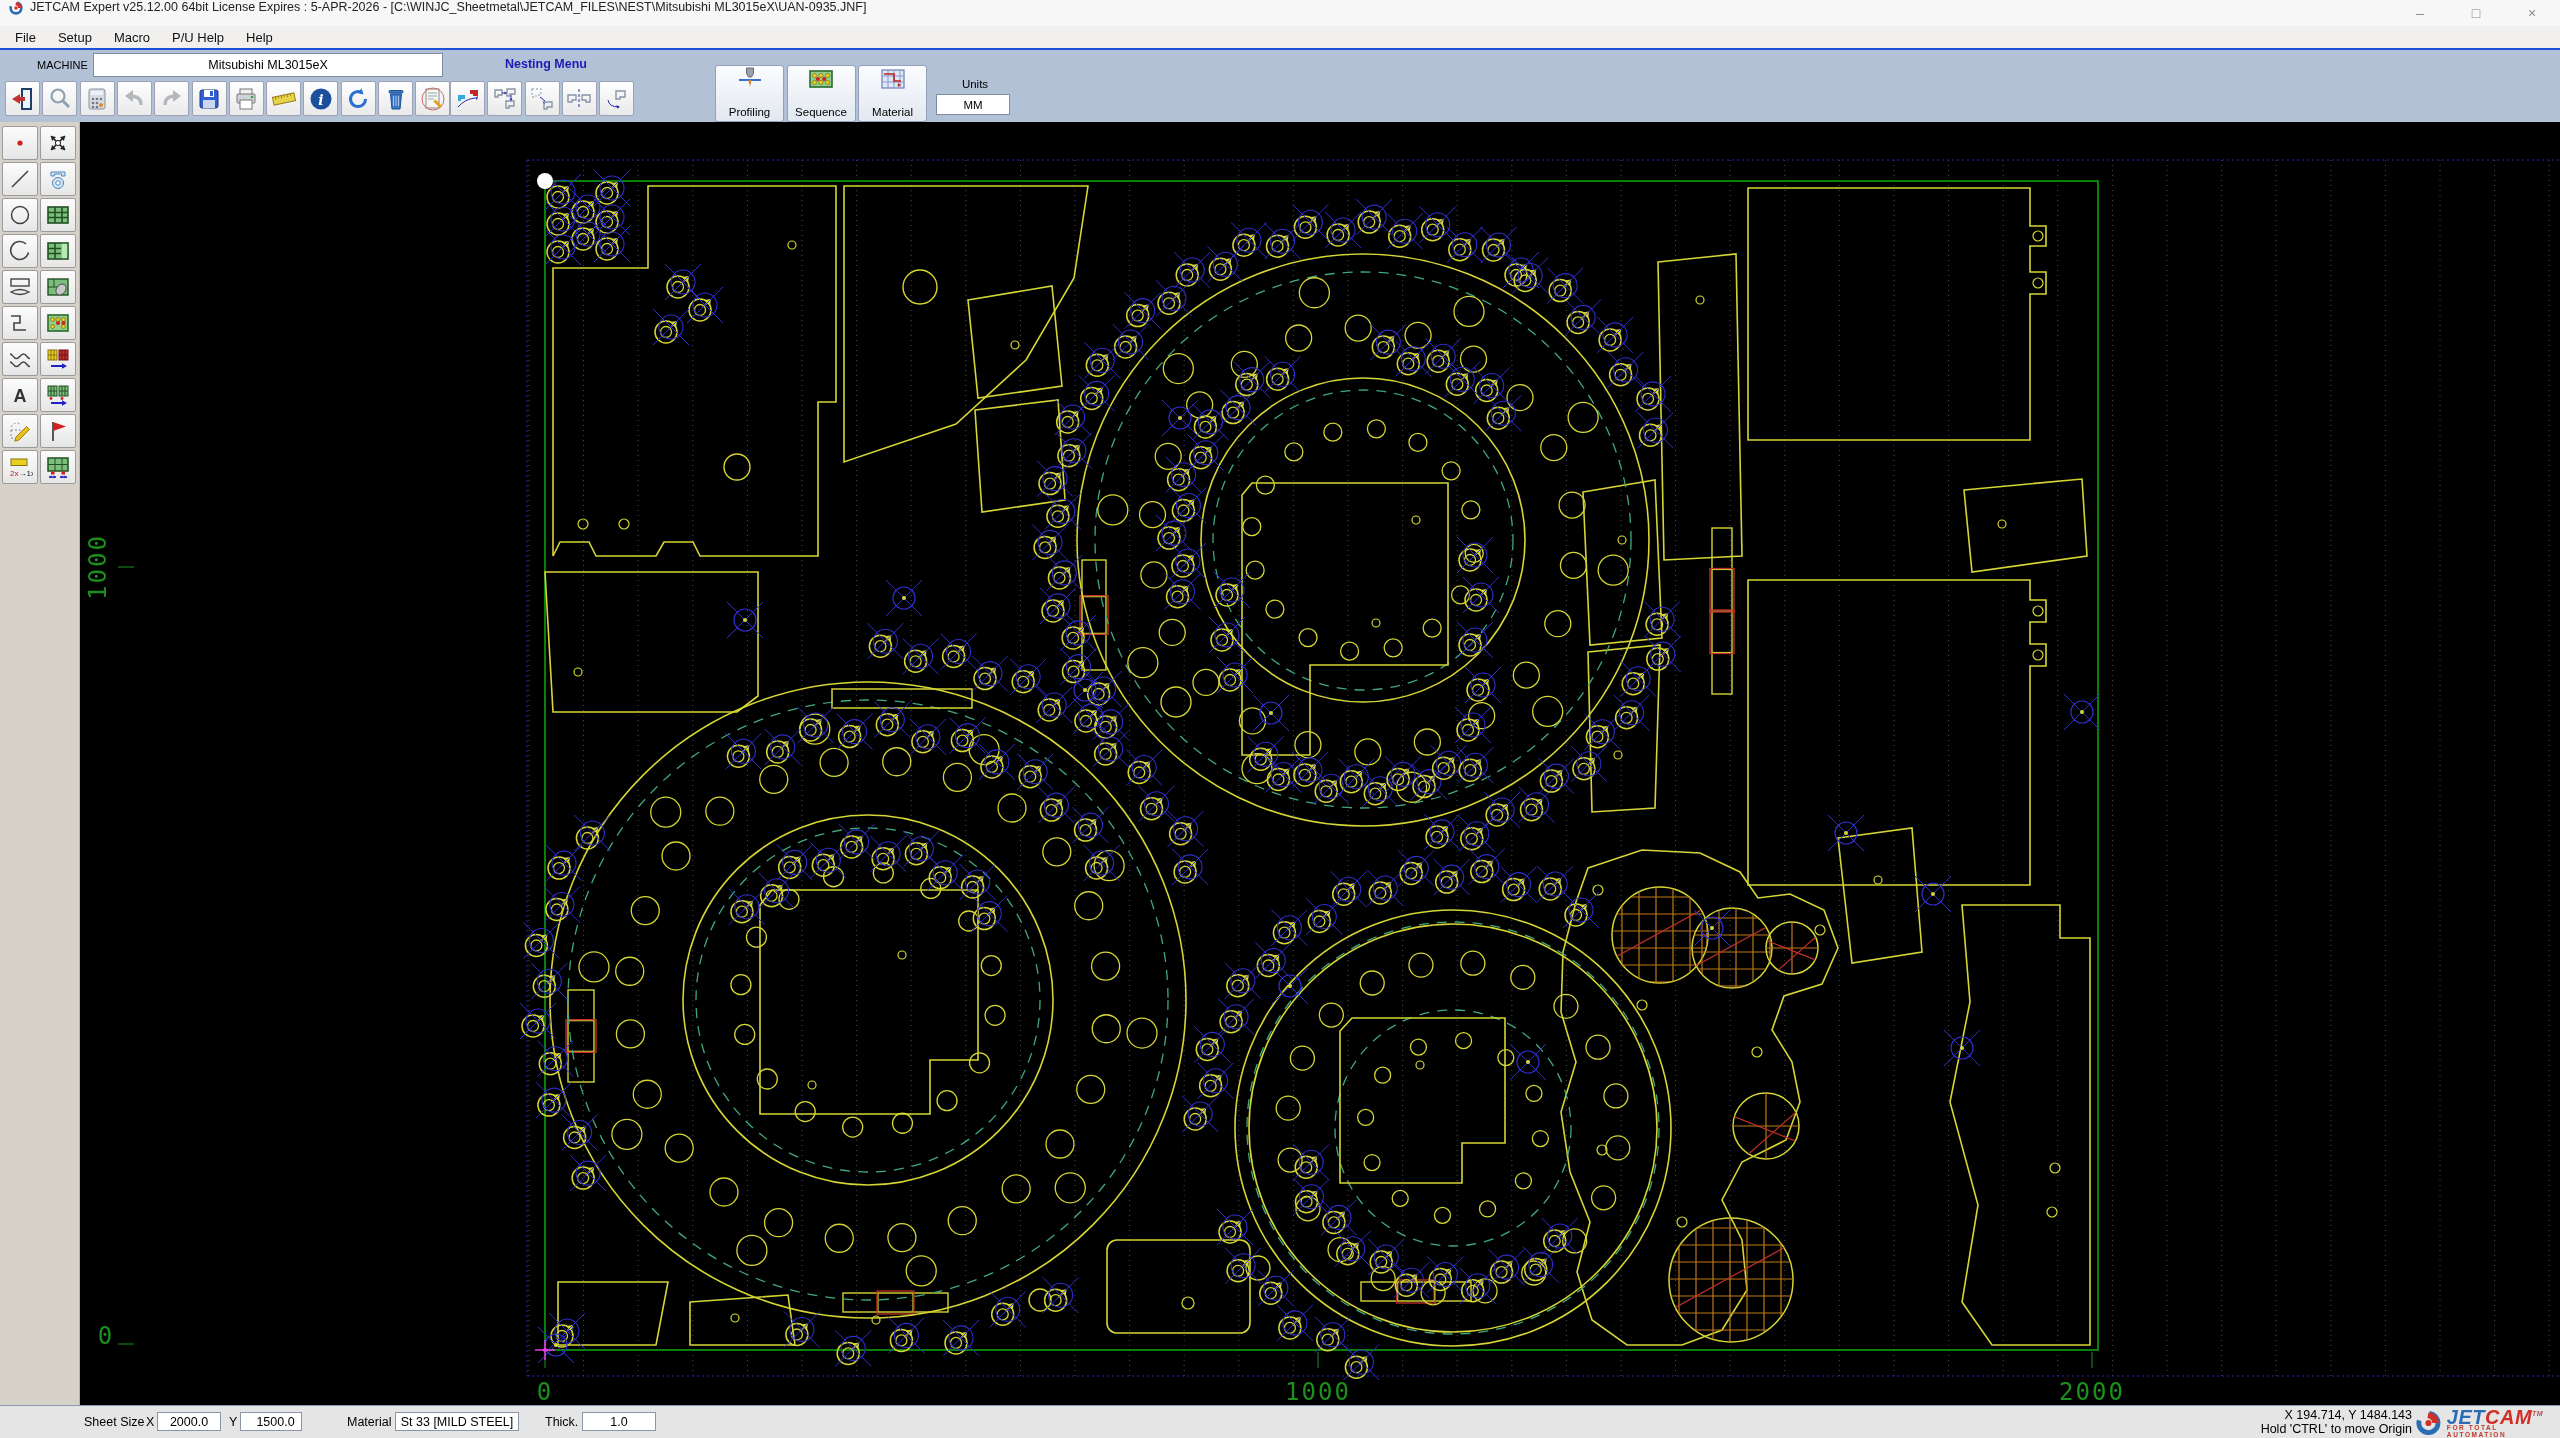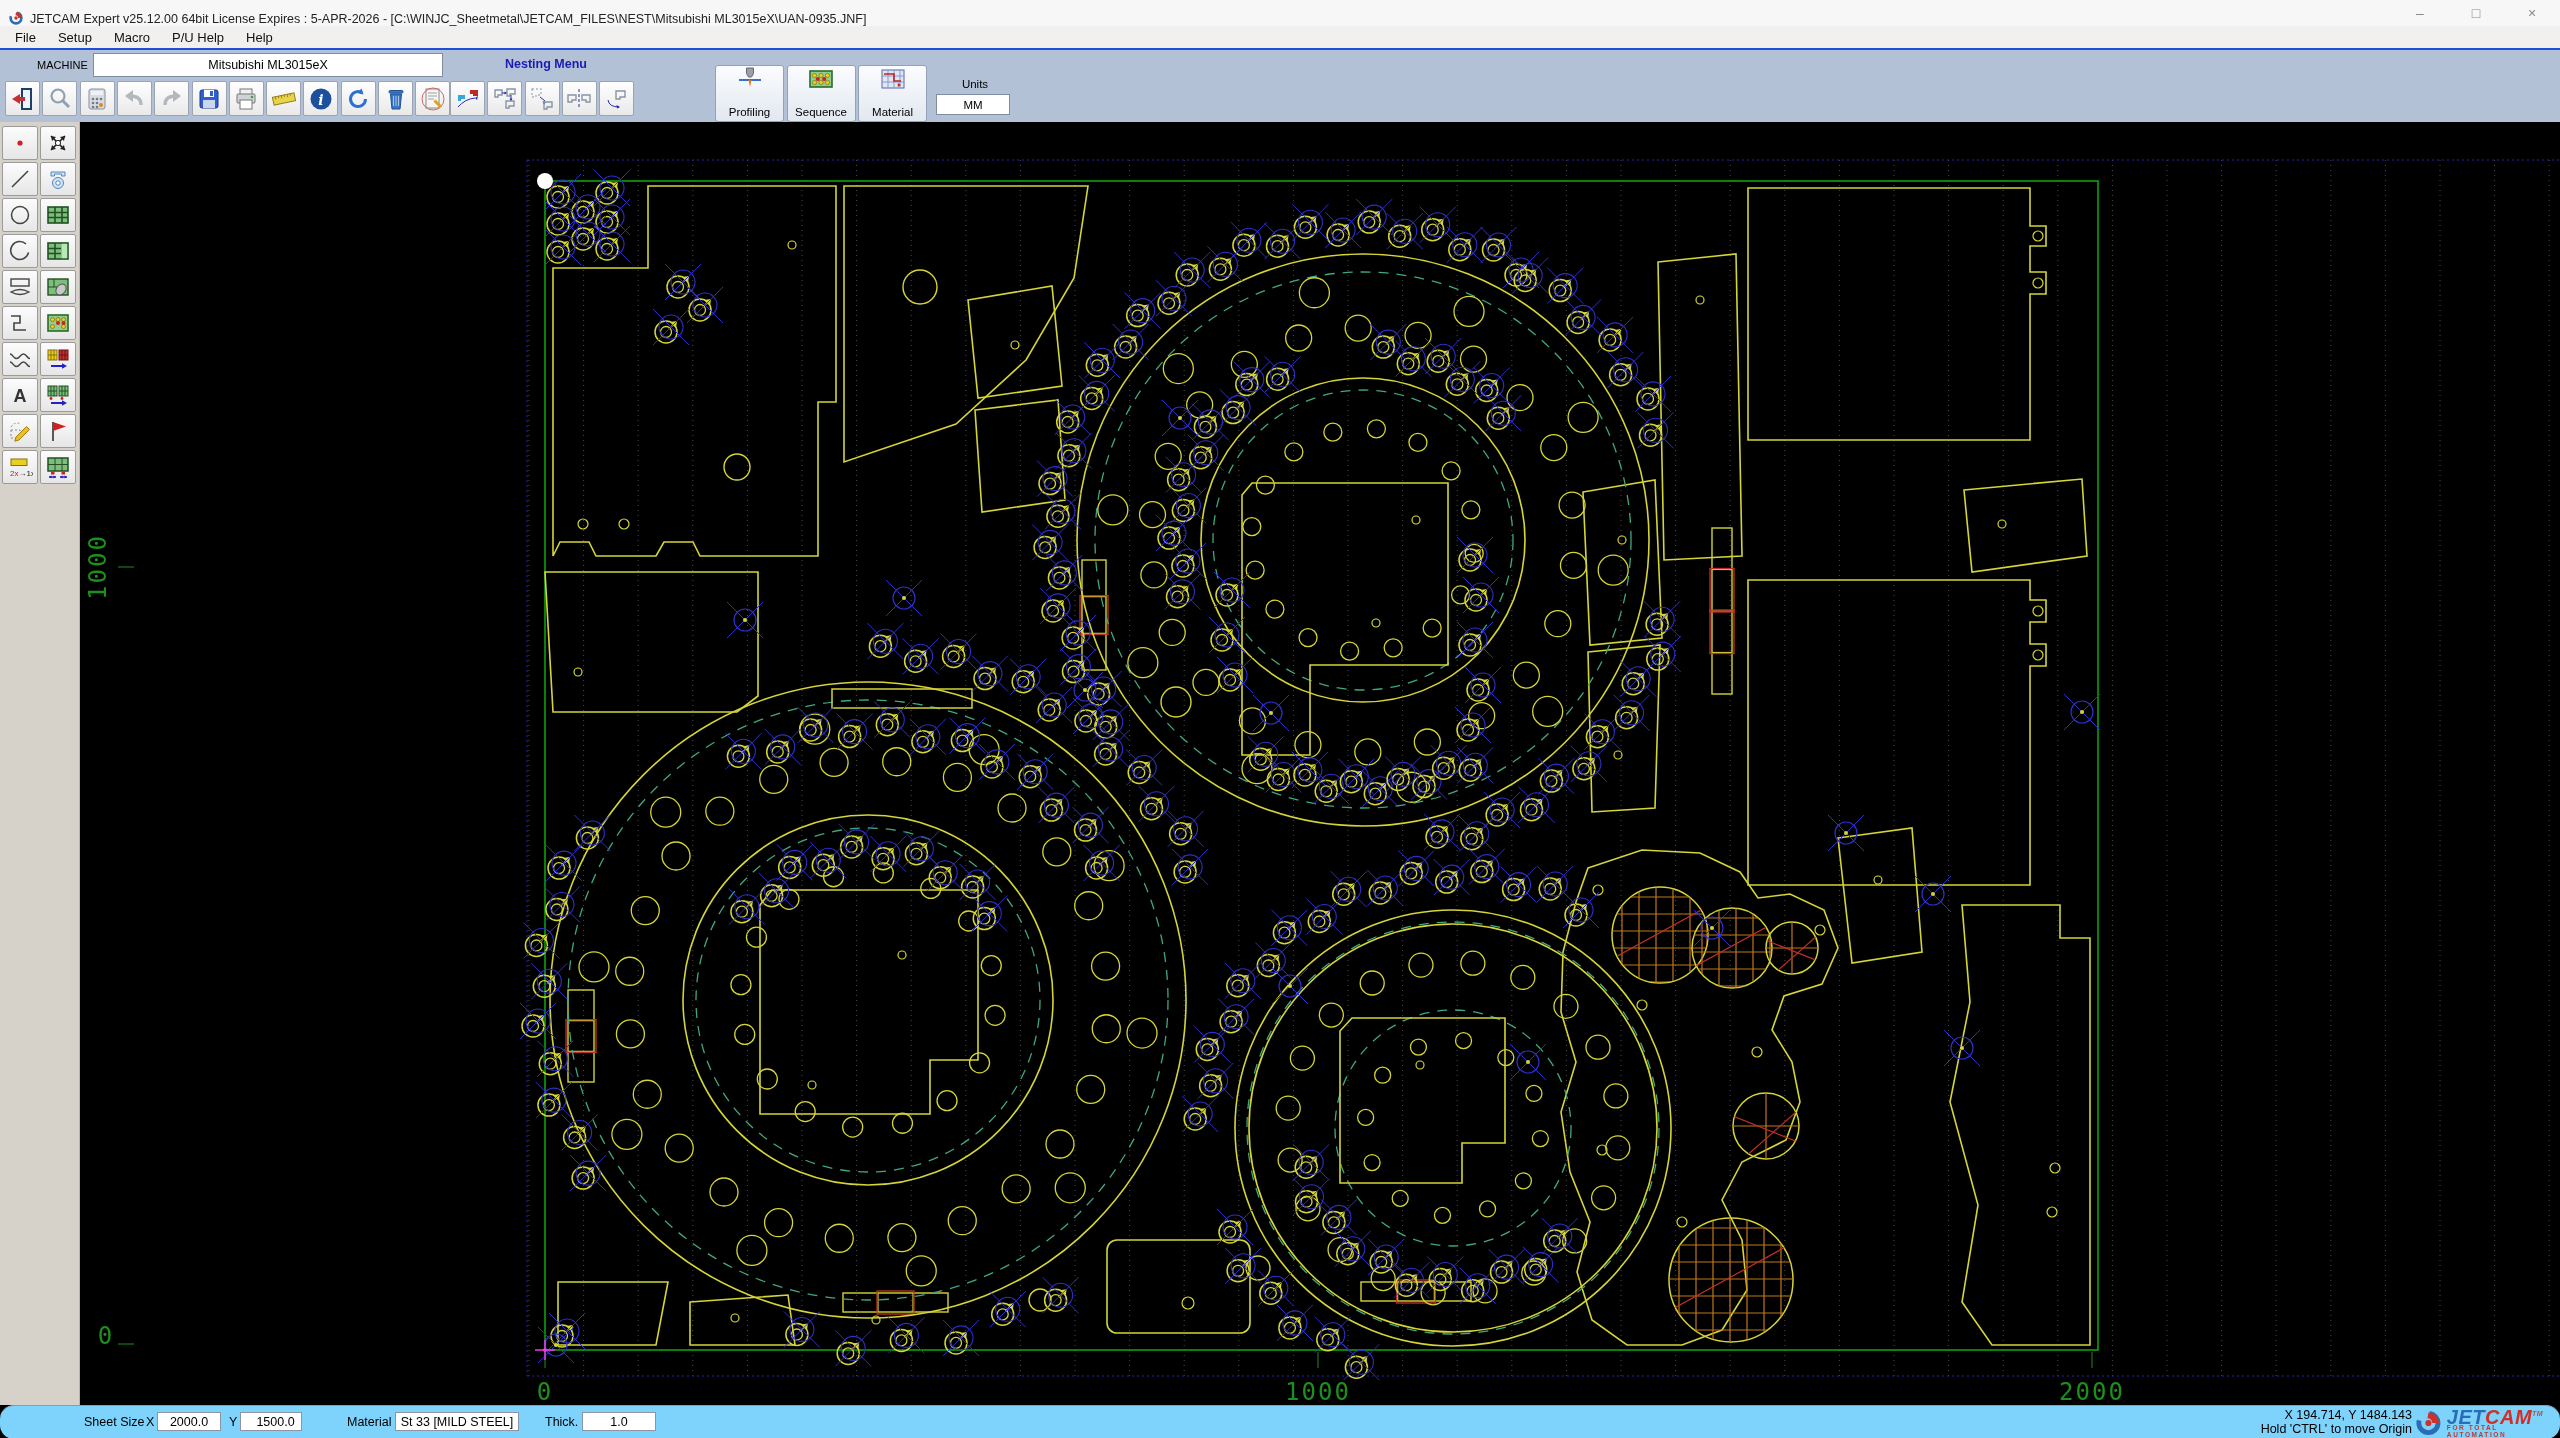--- a/index.html
+++ b/index.html
@@ -1,20 +1,20 @@
 <!DOCTYPE html>
 <html><head>
 <meta charset="utf-8">
 <style>
   html,body{margin:0;padding:0;background:#666;}
   #app{position:relative;width:2560px;height:1438px;background:#000;overflow:hidden;
        font-family:"Liberation Sans",sans-serif;-webkit-font-smoothing:antialiased;}
   
   #titlebar{position:absolute;left:0;top:0;width:2560px;height:26px;background:#f7f7f7;
-            border-bottom:4px solid #f97316;display:flex;align-items:flex-end;}
+            border-bottom:4px solid #f97316;display:flex;align-items:flex-start;}
   #titlebar .ticon{margin:0 6px 0 8px;width:16px;height:16px;}
   #titlebar .ttext{font-size:12.5px;color:#222;}
   .wctrls{position:absolute;right:0;top:0;height:26px;display:flex;}
   .wctrl{width:56px;height:26px;display:flex;align-items:center;justify-content:center;
          color:#8a8a8a;font-size:14px;cursor:default;}
   
   #menubar{position:absolute;left:0;top:26px;width:2560px;height:22px;background:#f1f0ef;
            display:flex;align-items:center;padding-left:4px;box-sizing:border-box;}
   .menuitem{font-size:13px;color:#111;padding:0 11px;height:100%;display:flex;align-items:center;}
   
@@ -38,22 +38,22 @@
   
   #leftpanel{position:absolute;left:0;top:122px;width:80px;height:1283px;background:#d6d2ca;
              border-right:1px solid #b8b4ac;box-sizing:border-box;}
   #toolgrid{position:absolute;left:2px;top:4px;display:grid;grid-template-columns:36px 36px;gap:2px;}
   .ltool{width:36px;height:34px;background:linear-gradient(#fcfcfc,#e6e6e6);border:1px solid #9b9b9b;
          border-radius:2px;box-sizing:border-box;display:flex;align-items:center;justify-content:center;}
   .ltool svg,.tbtn svg{width:26px;height:26px;}
   
   #canvas{position:absolute;left:80px;top:122px;width:2480px;height:1283px;background:#000;}
   
-  #statusbar{position:absolute;left:0;top:1405px;width:2560px;height:33px;background:#7dd3fc;
-             border-top:1px solid #8a9ab2;font-size:12.5px;color:#000;border-radius:14px;}
+  #statusbar{position:absolute;left:0;top:1405px;width:2560px;height:33px;background:#e5e5e5;
+             border-top:1px solid #8a9ab2;font-size:12.5px;color:#000;}
   .sfield{position:absolute;top:6px;height:19px;border:1px solid #8a96a6;background:#fff;
           font-size:12.5px;text-align:center;font-family:"Liberation Sans",sans-serif;box-sizing:border-box;}
   .slabel{position:absolute;top:9px;}
   #coords{position:absolute;right:148px;top:2px;text-align:right;line-height:14px;font-size:12.5px;color:#000;}
   #logo{position:absolute;right:4px;top:0px;width:142px;height:33px;display:flex;align-items:center;}
   #logo .lword{font-size:20px;font-weight:bold;font-style:italic;letter-spacing:0.5px;line-height:14px;}
   #logo .jet{color:#2a6db5;} #logo .cam{color:#d03028;}
   #logo .tagline{font-size:6.5px;letter-spacing:1.6px;color:#c0392b;font-weight:bold;}
   #logo .tm{font-size:7px;color:#b05050;vertical-align:super;}
 </style>

